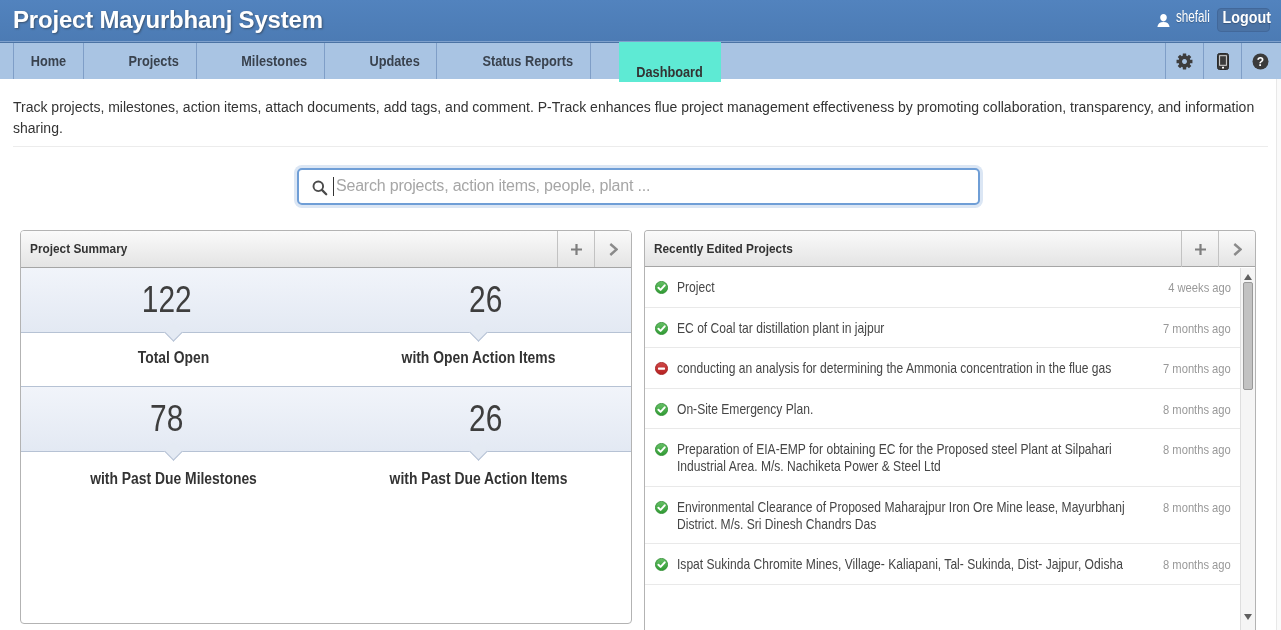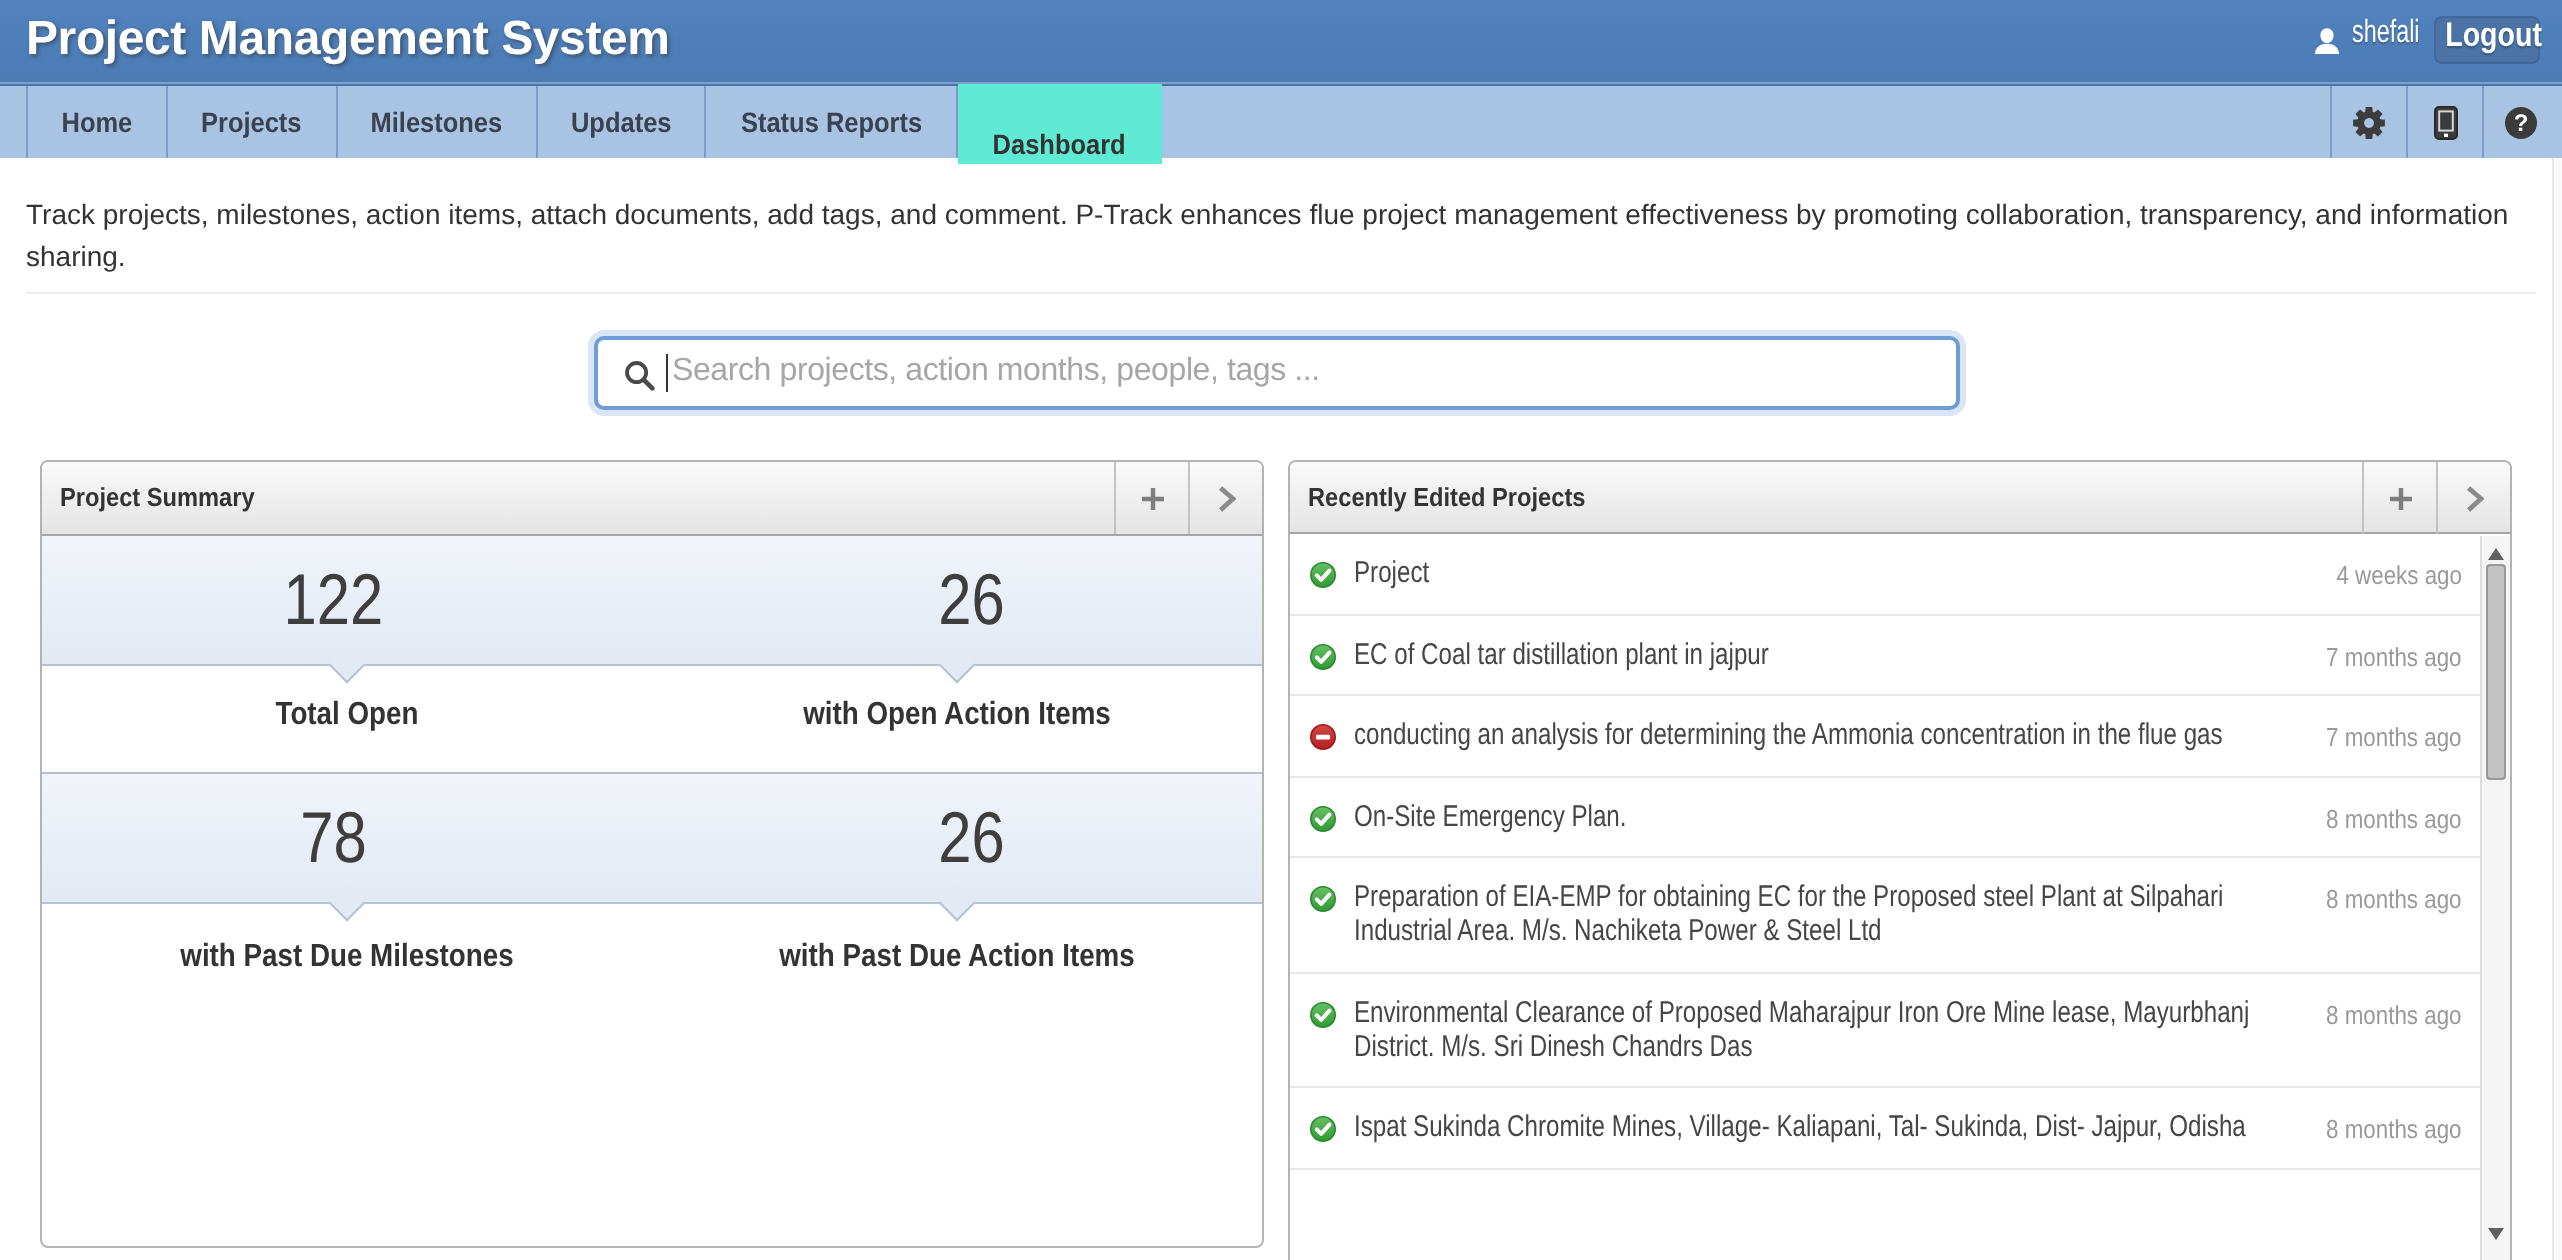--- a/index.html
+++ b/index.html
@@ -12,21 +12,21 @@
   text-shadow:1px 1px 2px rgba(40,40,40,.5); letter-spacing:-0.2px; }
 .usr-ico { position:absolute; left:1157px; top:14px; }
 .uname { position:absolute; left:1176px; top:9px; color:#fff; font-size:16px; line-height:16px;
   transform:scaleX(0.73); transform-origin:0 0; text-shadow:0 1px 1px rgba(0,0,0,.25); }
 .logout { position:absolute; left:1217px; top:8px; width:53px; height:24px; background:#4b73a5;
   border:1px solid #42689a; border-radius:4px; color:#fff; font-size:17px; font-weight:bold;
   text-align:center; line-height:18px; text-shadow:0 1px 1px rgba(0,0,0,.25); }
 .logout span { display:inline-block; transform:scaleX(0.84); transform-origin:50% 0; }
 
 .nav { height:37px; background:#a9c4e3; border-top:1px solid #4b73a4; position:relative; }
-.tabs { position:absolute; left:13px; top:0; display:flex; height:40px; }
+.tabs { position:absolute; left:13px; top:0; display:flex; height:40px;gap:28px; }
 .tab { height:36px; line-height:36px; font-size:14px; font-weight:bold; color:#39424e;
   border-right:1px solid #7f9ec7; text-align:center; }
 .tab span { display:inline-block; transform:scaleX(0.91); transform-origin:50% 0; white-space:nowrap; }
 .tab.first { border-left:1px solid #7f9ec7; }
 .tab.active { background:#5eead4; color:#333; border-right:none; height:40px; margin-top:-1px; padding-top:12px; }
 .navicons { position:absolute; right:2px; top:0; height:36px; display:flex; }
 .nicon { width:38px; height:36px; border-left:1px solid #7f9ec7; display:flex; align-items:center; justify-content:center; }
 
 .desc { padding:18px 13px 0; font-size:14px; line-height:21px; color:#333; }
 .rule { margin:7px 13px 0; border-top:1px solid #ececec; }
@@ -86,21 +86,21 @@
         <stop offset="0" stop-color="#67c067"></stop>
         <stop offset="1" stop-color="#2f9a32"></stop>
       </linearGradient>
 <linearGradient id="rr" x1="0" y1="0" x2="0" y2="1">
         <stop offset="0" stop-color="#d04848"></stop>
         <stop offset="1" stop-color="#b52020"></stop>
       </linearGradient>
 </defs>
   </svg>
 <div class="topbar">
-  <h1>Project Management System</h1>
+  <h1>Project Mayurbhanj System</h1>
   <svg class="usr-ico" width="13" height="13" viewBox="0 0 13 13">
       <path fill="#fff" d="M6.5 0.1c1.9 0 3.3 1.5 3.3 3.5S8.4 7.5 6.5 7.5 3.2 5.6 3.2 3.6 4.6 0.1 6.5 0.1z M0.4 13c0.3-3.2 2.4-5.1 6.1-5.1s5.8 1.9 6.1 5.1z"></path>
     </svg>
   <span class="uname">shefali</span>
   <div class="logout"><span>Logout</span></div>
 </div>
 <div class="nav">
   <div class="tabs">
     <div class="tab first" style="width:71px"><span>Home</span></div>
     <div class="tab" style="width:85px"><span>Projects</span></div>
@@ -132,21 +132,21 @@
 </div>
 <div class="desc">Track projects, milestones, action items, attach documents, add tags, and comment. P-Track enhances flue project management effectiveness by promoting collaboration, transparency, and information sharing.</div>
 <div class="rule"></div>
 <div class="searchwrap">
   <div class="sbox">
     <svg class="mag" width="16" height="16" viewBox="0 0 16 16">
         <circle cx="6.3" cy="6.3" r="4.8" fill="none" stroke="#4a4a4a" stroke-width="1.9"></circle>
         <line x1="9.9" y1="9.9" x2="14.2" y2="14.2" stroke="#4a4a4a" stroke-width="2.3" stroke-linecap="round"></line>
       </svg>
     <div class="caret"></div>
-    <div class="ph">Search projects, action months, people, tags ...</div>
+    <div class="ph">Search projects, action items, people, plant ...</div>
   </div>
 </div>
 
 <div class="panel panel-l">
   <div class="phead">
     <span class="ptitle">Project Summary</span>
     <div class="pbtns">
       <div class="pbtn">
           <svg width="13" height="13" viewBox="0 0 13 13">
             <path d="M6.5 1 V12 M1 6.5 H12" stroke="#7e7e7e" stroke-width="2.2" fill="none"></path>

